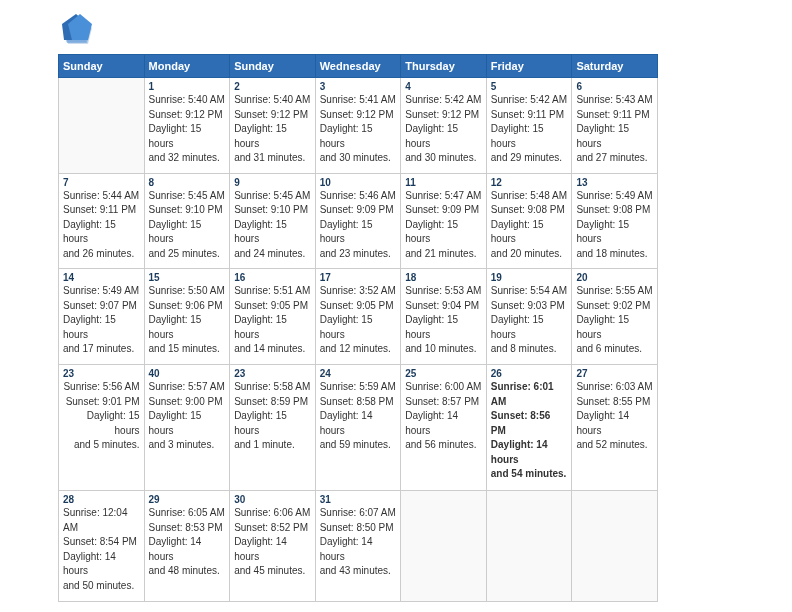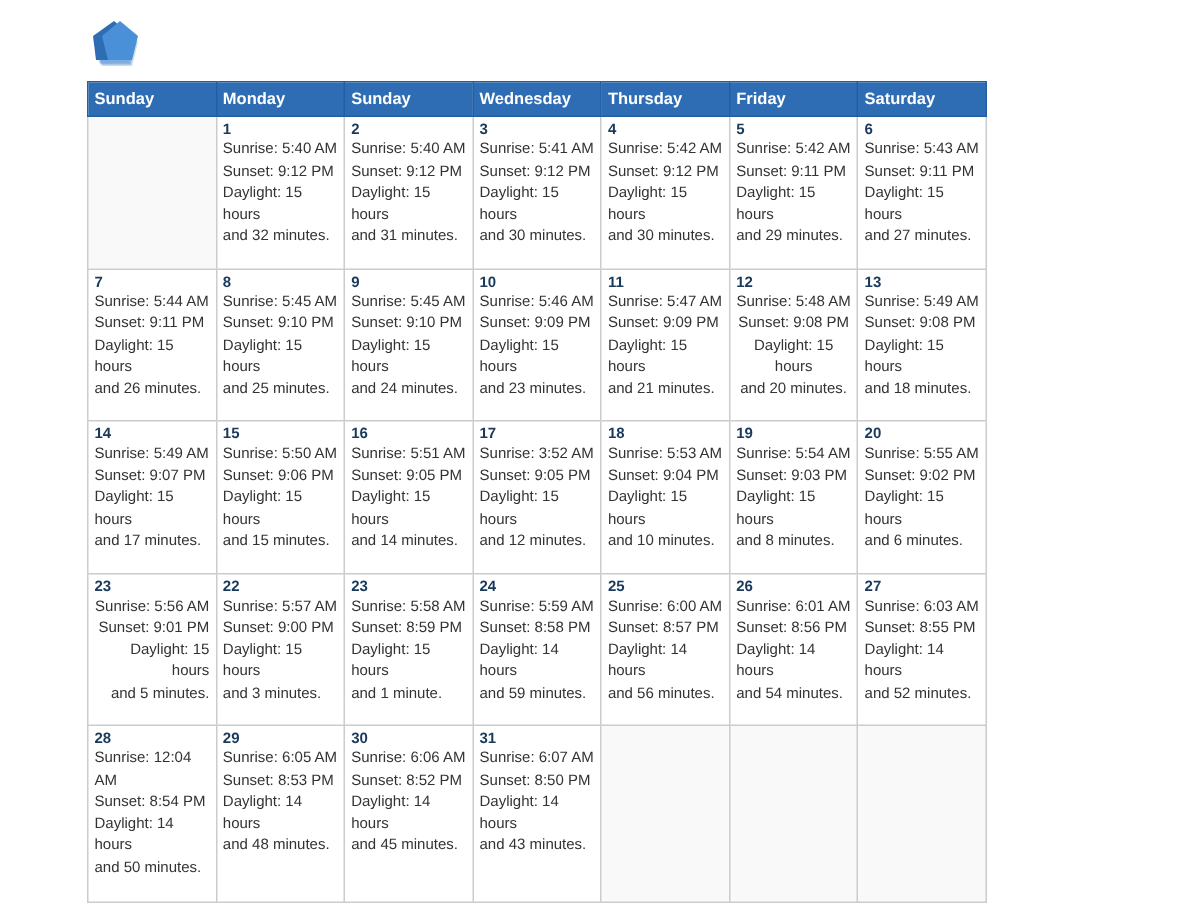--- a/index.html
+++ b/index.html
@@ -210,21 +210,21 @@
           </td>
           <td>
             <span class="day-num">11</span>
             <div class="day-info" style="white-space: pre-line;">Sunrise: 5:47 AM
 Sunset: 9:09 PM
 Daylight: 15 hours
 and 21 minutes.</div>
           </td>
           <td>
             <span class="day-num">12</span>
-            <div class="day-info" style="white-space: pre-line; text-align: center;">Sunrise: 5:48 AM
+            <div class="day-info" style="white-space: pre-line;">Sunrise: 5:48 AM
 Sunset: 9:08 PM
 Daylight: 15 hours
 and 20 minutes.</div>
           </td>
           <td>
             <span class="day-num">13</span>
             <div class="day-info" style="white-space: pre-line;">Sunrise: 5:49 AM
 Sunset: 9:08 PM
 Daylight: 15 hours
 and 18 minutes.</div>
@@ -283,21 +283,21 @@
         </tr>
         <tr>
           <td>
             <span class="day-num">23</span>
             <div class="day-info" style="white-space: pre-line; text-align: right;">Sunrise: 5:56 AM
 Sunset: 9:01 PM
 Daylight: 15 hours
 and 5 minutes.</div>
           </td>
           <td>
-            <span class="day-num">22</span>
+            <span class="day-num">40</span>
             <div class="day-info" style="white-space: pre-line;">Sunrise: 5:57 AM
 Sunset: 9:00 PM
 Daylight: 15 hours
 and 3 minutes.</div>
           </td>
           <td>
             <span class="day-num">23</span>
             <div class="day-info" style="white-space: pre-line;">Sunrise: 5:58 AM
 Sunset: 8:59 PM
 Daylight: 15 hours
@@ -312,21 +312,21 @@
           </td>
           <td>
             <span class="day-num">25</span>
             <div class="day-info" style="white-space: pre-line;">Sunrise: 6:00 AM
 Sunset: 8:57 PM
 Daylight: 14 hours
 and 56 minutes.</div>
           </td>
           <td>
             <span class="day-num">26</span>
-            <div class="day-info" style="white-space: pre-line;">Sunrise: 6:01 AM
+            <div class="day-info" style="white-space: pre-line; font-weight: bold;">Sunrise: 6:01 AM
 Sunset: 8:56 PM
 Daylight: 14 hours
 and 54 minutes.</div>
           </td>
           <td>
             <span class="day-num">27</span>
             <div class="day-info" style="white-space: pre-line;">Sunrise: 6:03 AM
 Sunset: 8:55 PM
 Daylight: 14 hours
 and 52 minutes.</div>

